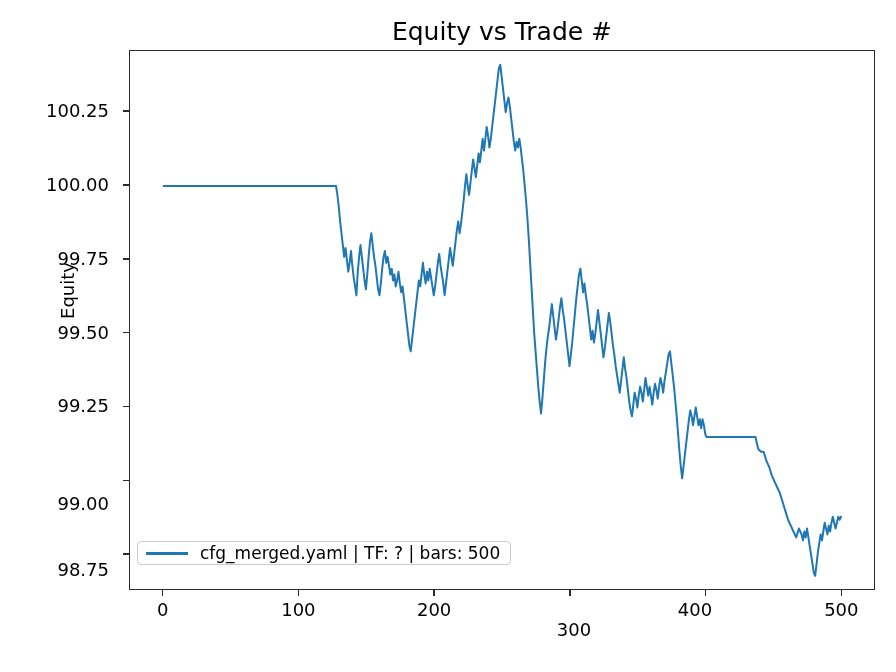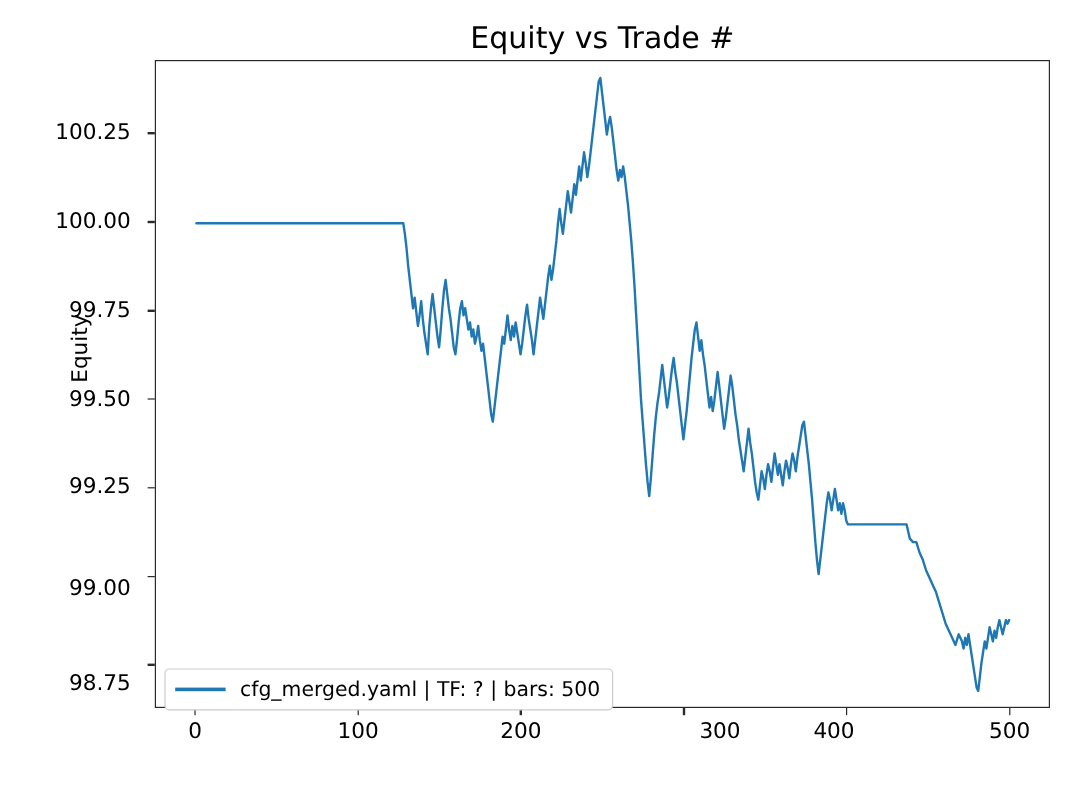--- a/index.html
+++ b/index.html
@@ -111,30 +111,29 @@
     text-align: center;
     font-size: 18px;
     color: #000000;
     white-space: nowrap;
   }
   
   #legend {
     position: absolute;
     left: 137px;
     top: 541px;
-    height: 35px;
+    height: 24px;
     box-sizing: border-box;
     border: 1px solid #cccccc;
     border-radius: 4px;
     background: #ffffff;
     display: flex;
     align-items: center;
     padding: 0 10px 0 8px;
     box-shadow: 0 0 0 0 rgba(0,0,0,0);
-    margin-top: 16px;
   }
   #legend-swatch {
     width: 42px;
     height: 0;
     border-top: 3px solid #1f77b4;
     margin-right: 12px;
     flex: 0 0 auto;
   }
   #legend-text {
     font-size: 17px;
@@ -145,21 +144,21 @@
 </head>
 <body>
 
 <div id="figure">
 
   <div id="chart-title">Equity vs Trade #</div>
 
   <div id="ylabel">Equity</div>
   <div id="ytick-labels">
       <div class="ytick-label" style="top: 541px; padding-right: 11px; margin-top: 20px;">98.75</div>
-      <div class="ytick-label" style="top: 482px; padding-right: 11px;">99.00</div>
+      <div class="ytick-label" style="top: 495px; padding-right: 11px;">99.00</div>
       <div class="ytick-label" style="top: 397.486px; padding-right: 11px;">99.25</div>
       <div class="ytick-label" style="top: 323.655px; padding-right: 11px;">99.50</div>
       <div class="ytick-label" style="top: 249.824px; padding-right: 11px;">99.75</div>
       <div class="ytick-label" style="top: 175.993px; padding-right: 11px; margin-left: 25px;">100.00</div>
       <div class="ytick-label" style="top: 102.162px; padding-right: 11px;">100.25</div>
     </div>
 
   <div id="plot-area">
     <svg id="data-svg" viewBox="0 0 746 540" preserveAspectRatio="none">
       <polyline id="series-0" fill="none" stroke="#1f77b4" stroke-width="2" stroke-linejoin="round" stroke-linecap="round" points="33.66,134.99 40.45,134.99 47.24,134.99 54.02,134.99 60.81,134.99 67.60,134.99 74.38,134.99 81.17,134.99 87.96,134.99 94.74,134.99 101.53,134.99 108.32,134.99 115.10,134.99 121.89,134.99 128.68,134.99 135.46,134.99 142.25,134.99 149.04,134.99 155.82,134.99 162.61,134.99 169.40,134.99 176.18,134.99 182.97,134.99 189.76,134.99 196.54,134.99 203.33,134.99 206.05,134.99 207.40,143.85 208.76,155.67 210.12,170.43 211.48,182.24 212.83,194.06 214.19,205.87 215.55,197.01 216.90,208.82 218.26,220.64 219.62,211.78 220.98,199.96 222.33,214.73 223.69,226.54 225.05,235.40 226.41,244.26 227.76,220.64 229.12,205.87 230.48,194.06 231.84,205.87 233.19,217.68 234.55,229.50 235.91,238.36 237.26,223.59 238.62,205.87 239.98,191.10 241.34,182.24 242.69,194.06 244.05,205.87 245.41,214.73 246.77,226.54 248.12,238.36 249.48,244.26 250.84,232.45 252.20,217.68 253.55,205.87 254.91,199.96 256.27,211.78 257.63,205.87 258.98,214.73 260.34,223.59 261.70,217.68 263.05,229.50 264.41,223.59 265.77,235.40 267.13,229.50 268.48,220.64 269.84,232.45 271.20,241.31 272.56,235.40 273.91,247.22 275.27,259.03 276.63,270.84 277.99,282.65 279.34,294.47 280.70,300.37 282.06,288.56 283.41,276.75 284.77,264.94 286.13,253.12 287.49,241.31 288.84,229.50 290.20,235.40 291.56,223.59 292.92,211.78 294.27,223.59 295.63,232.45 296.99,220.64 298.35,229.50 299.70,217.68 301.06,226.54 302.42,235.40 303.78,244.26 305.13,235.40 306.49,223.59 307.85,211.78 309.20,202.92 310.56,214.73 311.92,223.59 313.28,232.45 314.63,244.26 315.99,232.45 317.35,220.64 318.71,208.82 320.06,197.01 321.42,205.87 322.78,214.73 324.14,202.92 325.49,191.10 326.85,179.29 328.21,170.43 329.56,182.24 330.92,173.38 332.28,161.57 333.64,149.76 334.99,134.99 336.35,123.18 337.71,134.99 339.07,143.85 340.42,132.04 341.78,120.23 343.14,108.41 344.50,117.27 345.85,126.13 347.21,114.32 348.57,102.51 349.93,111.37 351.28,99.55 352.64,87.74 354.00,99.55 355.35,87.74 356.71,75.93 358.07,84.79 359.43,96.60 360.78,87.74 362.14,75.93 363.50,64.11 364.86,52.30 366.21,40.49 367.57,28.68 368.93,16.86 370.29,13.91 371.64,25.72 373.00,37.54 374.36,49.35 375.71,61.16 377.07,52.30 378.43,46.40 379.79,55.26 381.14,67.07 382.50,78.88 383.86,90.69 385.22,99.55 386.57,90.69 387.93,96.60 389.29,87.74 390.65,96.60 392.00,108.41 393.36,120.23 394.72,134.99 396.07,149.76 397.43,167.48 398.79,188.15 400.15,211.78 401.50,235.40 402.86,259.03 404.22,282.65 405.58,300.37 406.93,318.09 408.29,335.81 409.65,350.58 411.01,362.39 412.36,347.63 413.72,329.91 415.08,312.19 416.44,297.42 417.79,285.61 419.15,276.75 420.51,264.94 421.86,253.12 423.22,264.94 424.58,276.75 425.94,288.56 427.29,279.70 428.65,267.89 430.01,256.08 431.37,247.22 432.72,259.03 434.08,267.89 435.44,279.70 436.80,291.51 438.15,303.33 439.51,315.14 440.87,303.33 442.22,291.51 443.58,276.75 444.94,261.98 446.30,247.22 447.65,235.40 449.01,223.59 450.37,217.68 451.73,229.50 453.08,241.31 454.44,232.45 455.80,244.26 457.16,253.12 458.51,264.94 459.87,276.75 461.23,288.56 462.59,279.70 463.94,291.51 465.30,282.65 466.66,270.84 468.01,259.03 469.37,270.84 470.73,282.65 472.09,294.47 473.44,306.28 474.80,297.42 476.16,285.61 477.52,273.79 478.87,261.98 480.23,270.84 481.59,282.65 482.95,294.47 484.30,303.33 485.66,315.14 487.02,324.00 488.37,332.86 489.73,341.72 491.09,329.91 492.45,318.09 493.80,306.28 495.16,318.09 496.52,326.95 497.88,338.77 499.23,350.58 500.59,359.44 501.95,365.35 503.31,353.53 504.66,341.72 506.02,347.63 507.38,356.49 508.74,344.67 510.09,335.81 511.45,341.72 512.81,350.58 514.16,338.77 515.52,326.95 516.88,335.81 518.24,344.67 519.59,335.81 520.95,344.67 522.31,353.53 523.67,341.72 525.02,332.86 526.38,338.77 527.74,347.63 529.10,335.81 530.45,326.95 531.81,332.86 533.17,341.72 534.52,329.91 535.88,321.05 537.24,312.19 538.60,303.33 539.95,300.37 541.31,312.19 542.67,324.00 544.03,335.81 545.38,350.58 546.74,365.35 548.10,383.06 549.46,400.78 550.81,415.55 552.17,427.36 553.53,415.55 554.89,403.74 556.24,391.92 557.60,380.11 558.96,368.30 560.31,359.44 561.67,365.35 563.03,374.21 564.39,365.35 565.74,356.49 567.10,365.35 568.46,374.21 569.82,368.30 571.17,377.16 572.53,368.30 573.89,374.21 575.25,383.06 576.60,386.02 583.39,386.02 590.18,386.02 596.96,386.02 603.75,386.02 610.54,386.02 617.32,386.02 624.11,386.02 625.47,386.02 626.82,391.92 628.18,397.83 630.90,400.78 633.61,400.78 636.33,409.64 639.04,415.55 641.76,424.41 644.47,430.32 647.18,436.22 649.90,442.13 652.61,450.99 655.33,459.85 658.04,468.71 660.76,474.62 663.47,480.52 666.19,486.43 668.90,477.57 671.62,483.47 672.97,489.38 674.33,480.52 675.69,486.43 677.05,477.57 678.40,486.43 679.76,495.29 681.12,504.15 682.48,513.01 683.83,521.87 685.19,524.82 686.55,513.01 687.91,501.19 689.26,492.33 690.62,483.47 691.98,489.38 693.33,480.52 694.69,471.66 696.05,477.57 697.41,483.47 698.76,474.62 700.12,480.52 701.48,471.66 702.84,465.76 704.19,471.66 705.55,477.57 706.91,471.66 708.27,465.76 709.62,468.71 710.98,465.76 712.34,NaN"></polyline>
@@ -174,21 +173,21 @@
       <div class="ytick-mark" style="top: 258.074px;"></div>
       <div class="ytick-mark" style="top: 184.243px;"></div>
       <div class="ytick-mark" style="top: 110.412px;"></div>
       <div class="xtick-mark" style="left: 161.912px;"></div>
       <div class="xtick-label" style="left: 162.662px;">0</div>
       <div class="xtick-mark" style="left: 297.647px;"></div>
       <div class="xtick-label" style="left: 298.397px;">100</div>
       <div class="xtick-mark" style="left: 433.382px;"></div>
       <div class="xtick-label" style="left: 434.132px;">200</div>
       <div class="xtick-mark" style="left: 569.118px;"></div>
-      <div class="xtick-label" style="left: 600px;">300</div>
+      <div class="xtick-label" style="left: 574px; margin-top: 20px;">300</div>
       <div class="xtick-mark" style="left: 704.853px;"></div>
       <div class="xtick-label" style="left: 695px;">400</div>
       <div class="xtick-mark" style="left: 840.588px;"></div>
       <div class="xtick-label" style="left: 841.338px;">500</div>
     </div>
 
 
   <div id="legend">
     <span id="legend-swatch" style="border-top-color: rgb(31, 119, 180);"></span>
     <span id="legend-text">cfg_merged.yaml | TF: ? | bars: 500</span>

